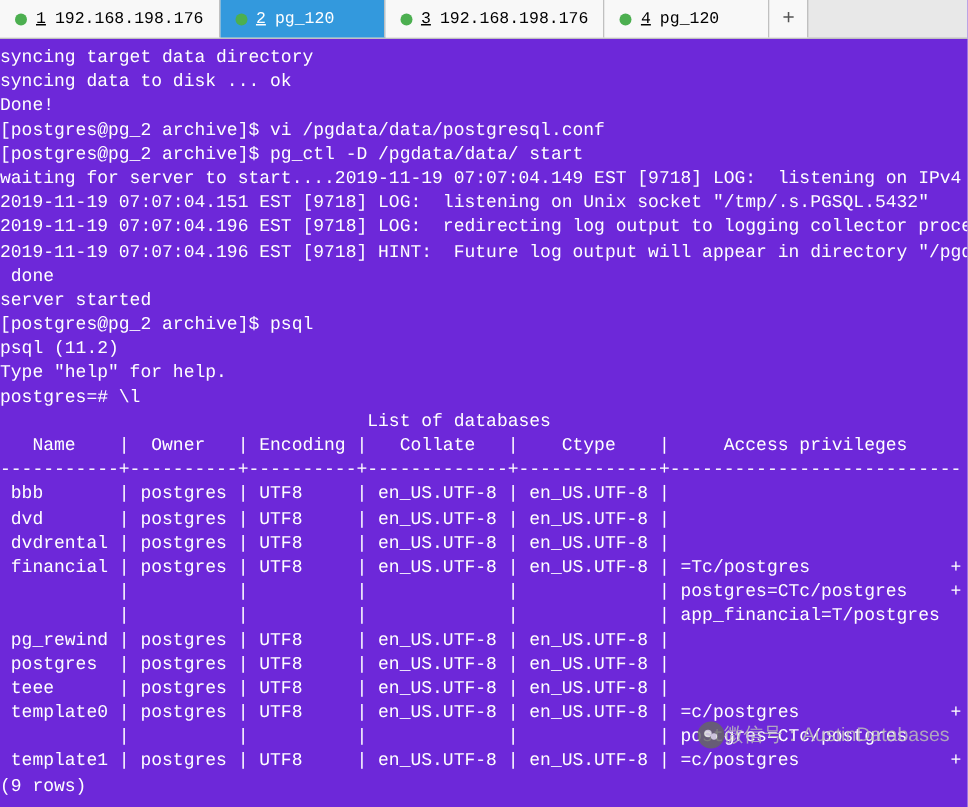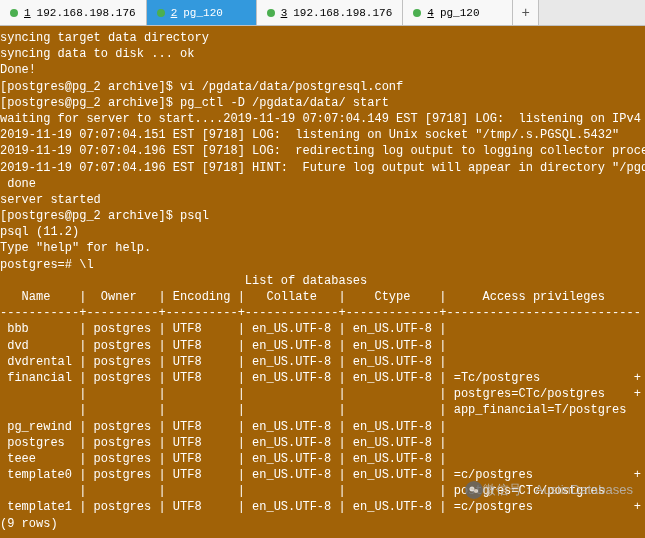--- a/index.html
+++ b/index.html
@@ -48,21 +48,21 @@
       display: flex;
       align-items: center;
       justify-content: center;
       cursor: pointer;
       font-size: 14px;
       color: #555;
       border-right: 1px solid #c0c0c0;
       background: #f8f8f8;
     }
     .terminal {
-      background: #a16207;
+      background: #6d28d9;
       color: #fff;
       padding: 4px 0 4px 0;
       height: calc(100% - 26px);
       overflow: hidden;
       line-height: 1.35;
       font-size: 12px;
       white-space: pre;
       position: relative;
     }
     .line { white-space: pre; }

